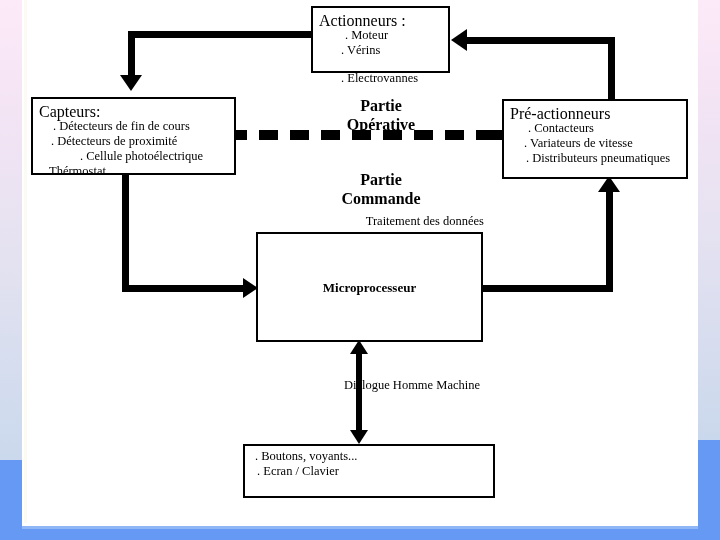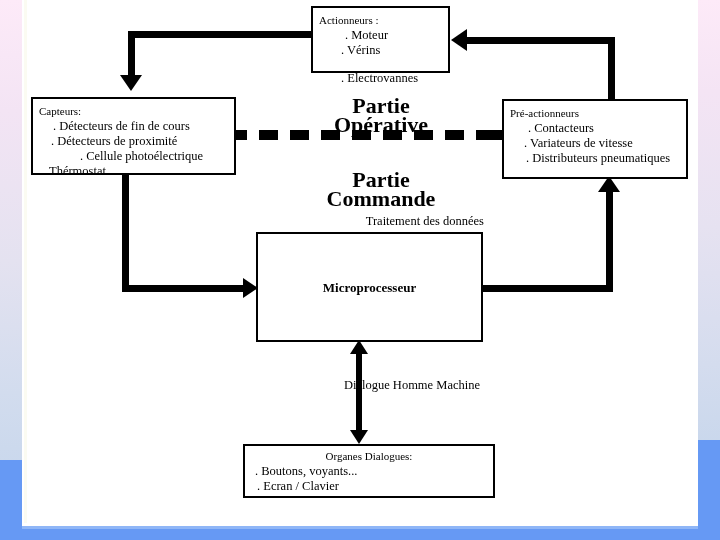--- a/index.html
+++ b/index.html
@@ -81,21 +81,21 @@
     z-index: 5;
   }
   .box-body {
     position: absolute;
     left: 0; right: 0; top: 0;
     padding: 5px 6px 0 6px;
     color: #000;
   }
   .ttl {
     display: block;
-    font-size: 11px;
+    font-size: 16px;
     line-height: 15px;
     white-space: nowrap;
   }
   .li {
     display: block;
     font-size: 12.5px;
     line-height: 15px;
     white-space: nowrap;
   }
 
@@ -108,21 +108,21 @@
   .center { text-align: center; }
 
   
   .label {
     position: absolute;
     color: #000;
     white-space: nowrap;
     z-index: 4;
   }
   .lbl-big {
-    font-size: 22px;
+    font-size: 16px;
     font-weight: bold;
     line-height: 19px;
     text-align: center;
   }
   .lbl-small {
     font-size: 12.5px;
     line-height: 15px;
     text-align: right;
   }
   #lbl-partie-operative { left: 296px; top: 96px; width: 170px; }
@@ -262,21 +262,20 @@
   </div>
 
   <div class="box" id="box-micro">
     <div class="box-body center" style="top:34px; padding-left:0; padding-right:0;">
       <span class="li" style="font-weight:bold; font-size:13px; line-height:30px;">Microprocesseur</span>
     </div>
   </div>
 
   <div class="box" id="box-dialogue">
     <div class="box-body" style="padding-top:3px;">
-      <span class="ttl center" style="display:block;">Organes Dialogues:</span>
       <span class="li" style="padding-left:4px;">. Boutons, voyants...</span>
       <span class="li" style="padding-left:6px;">. Ecran / Clavier</span>
     </div>
   </div>
 
   <div class="label lbl-big" id="lbl-partie-operative">
     <span style="display:block;">Partie</span>
     <span style="display:block;">Opérative</span>
   </div>
 

